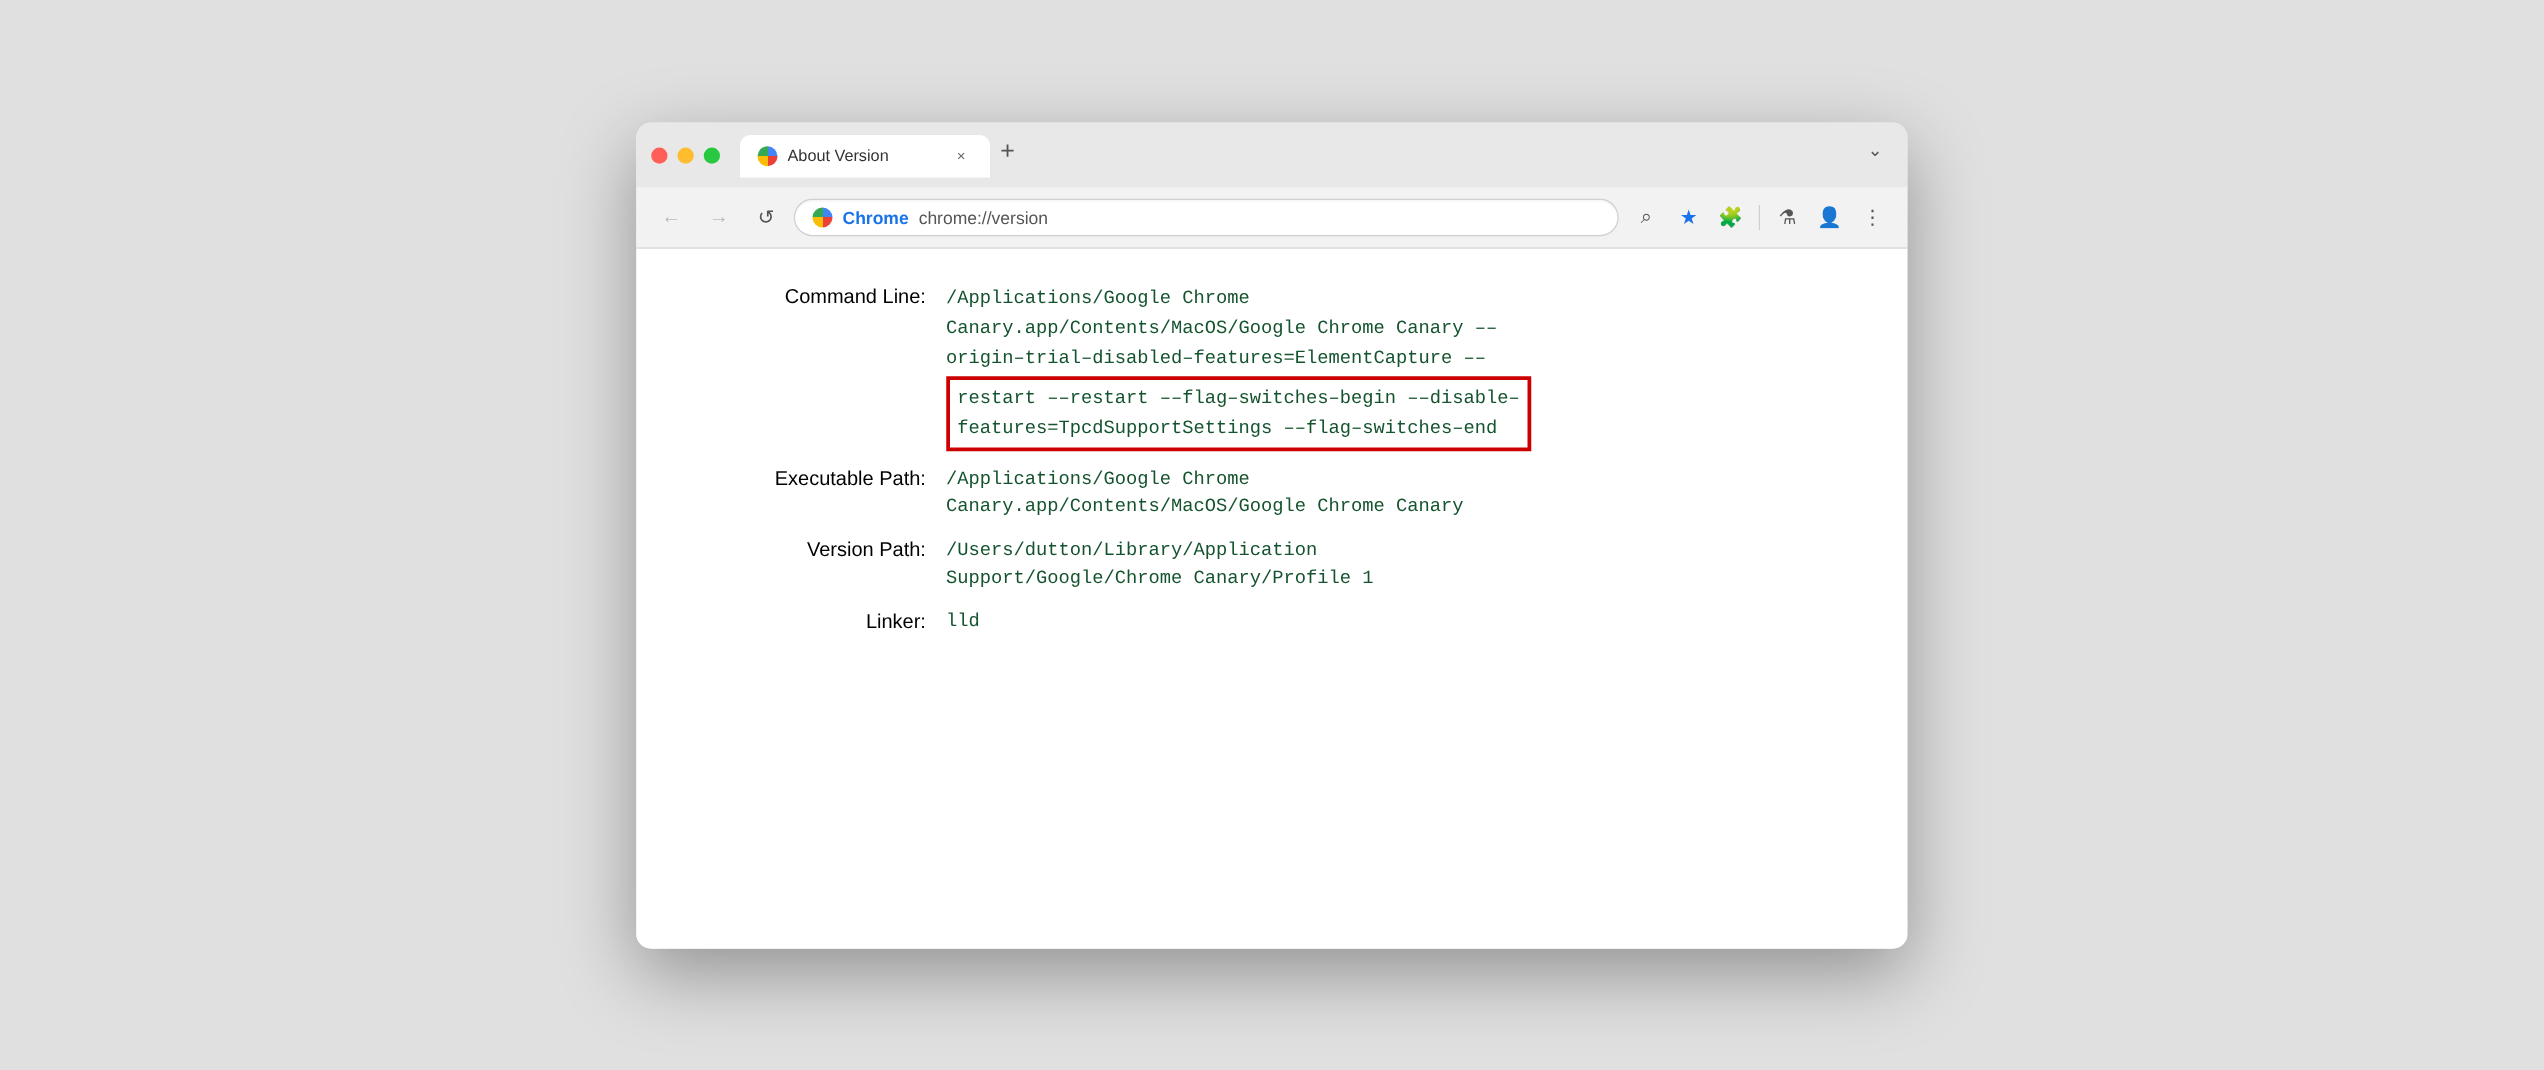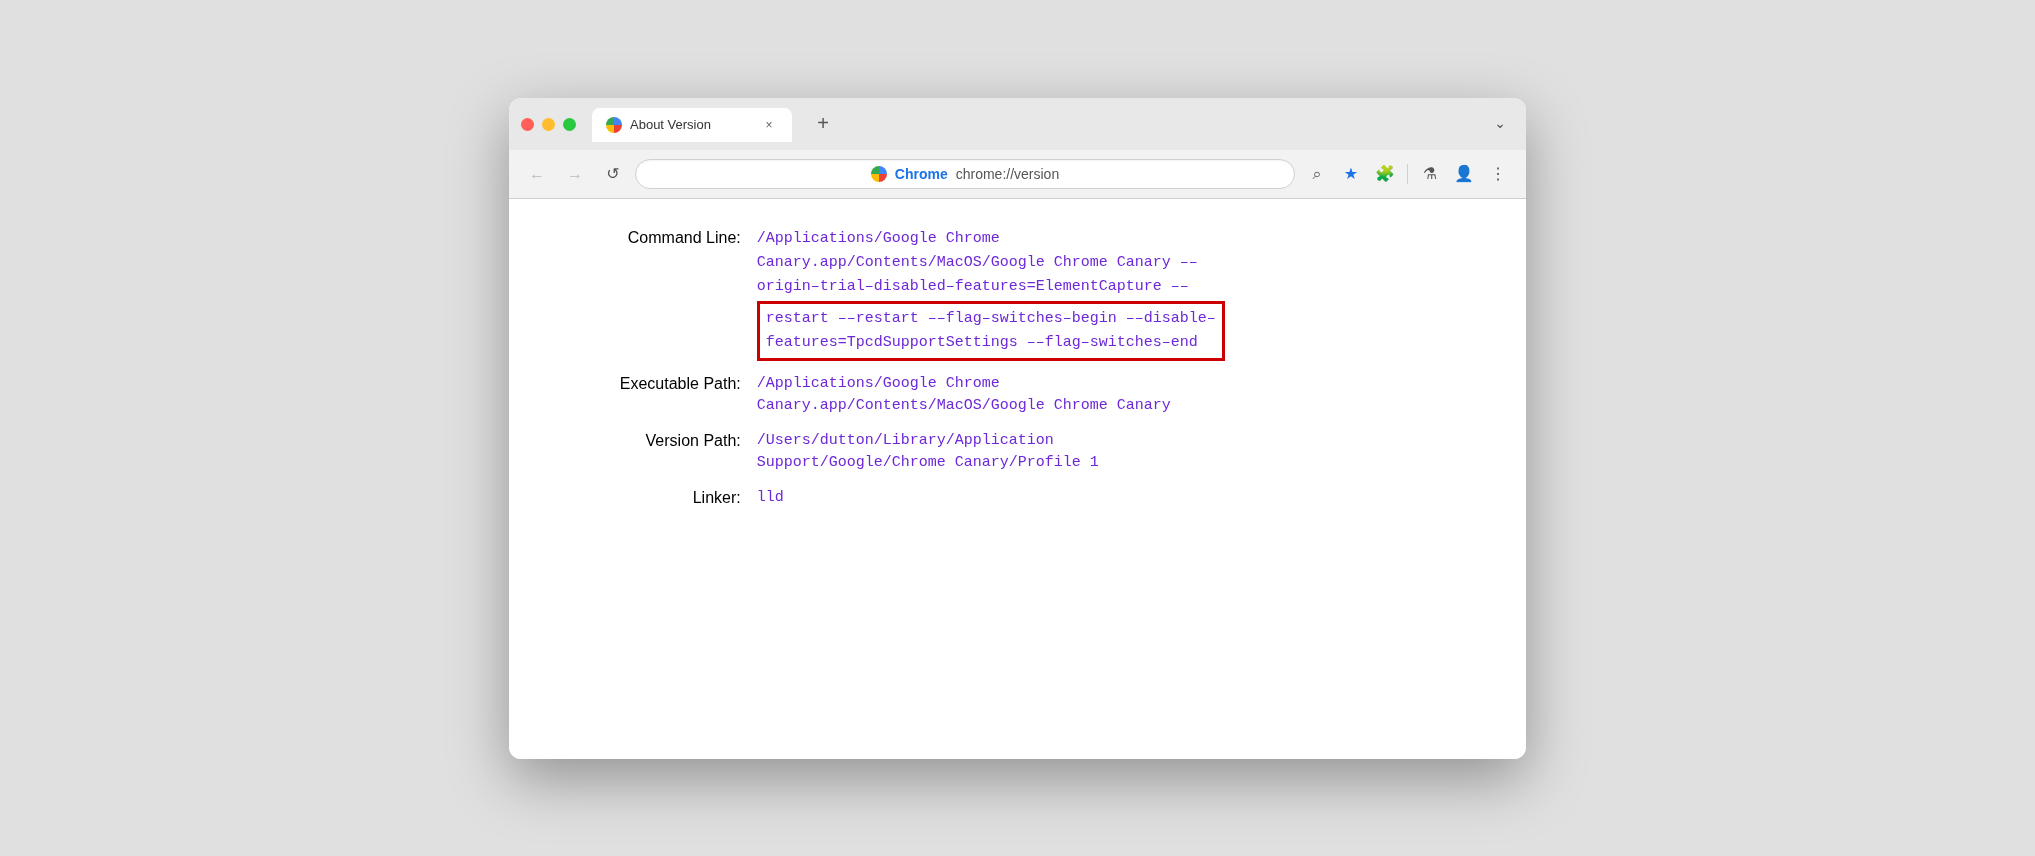--- a/index.html
+++ b/index.html
@@ -49,22 +49,22 @@
       border: none;
       cursor: pointer;
     }
 
     .btn-close { background: #ff5f57; }
     .btn-minimize { background: #febc2e; }
     .btn-maximize { background: #28c840; }
 
     .tab-bar {
       display: flex;
-      align-items: center;
-      gap: 17px;
+      align-items: flex-start;
+      gap: 0;
       flex: 1;
       margin-left: 8px;
     }
 
     .tab {
       display: flex;
       align-items: center;
       gap: 8px;
       background: #ffffff;
       border-radius: 8px 8px 0 0;
@@ -159,21 +159,20 @@
     .address-bar {
       flex: 1;
       display: flex;
       align-items: center;
       background: #ffffff;
       border-radius: 20px;
       padding: 6px 14px;
       gap: 8px;
       border: 1px solid #d0d0d0;
       box-shadow: inset 0 1px 2px rgba(0,0,0,0.05);
-      justify-content: center;
     }
 
     .address-favicon {
       width: 16px;
       height: 16px;
       border-radius: 50%;
       background: conic-gradient(#4285f4 0deg 90deg, #ea4335 90deg 180deg, #fbbc05 180deg 270deg, #34a853 270deg 360deg);
       flex-shrink: 0;
     }
 
@@ -244,21 +243,21 @@
       padding-bottom: 12px;
       vertical-align: top;
       white-space: nowrap;
       padding-top: 2px;
     }
 
     .info-value {
       display: table-cell;
       font-family: 'Courier New', Courier, monospace;
       font-size: 15px;
-      color: #6d28d9;
+      color: #14532d;
       padding-bottom: 12px;
       vertical-align: top;
       line-height: 1.5;
     }
 
     .command-line-full {
       line-height: 1.6;
     }
 
     .command-line-full .line1,

